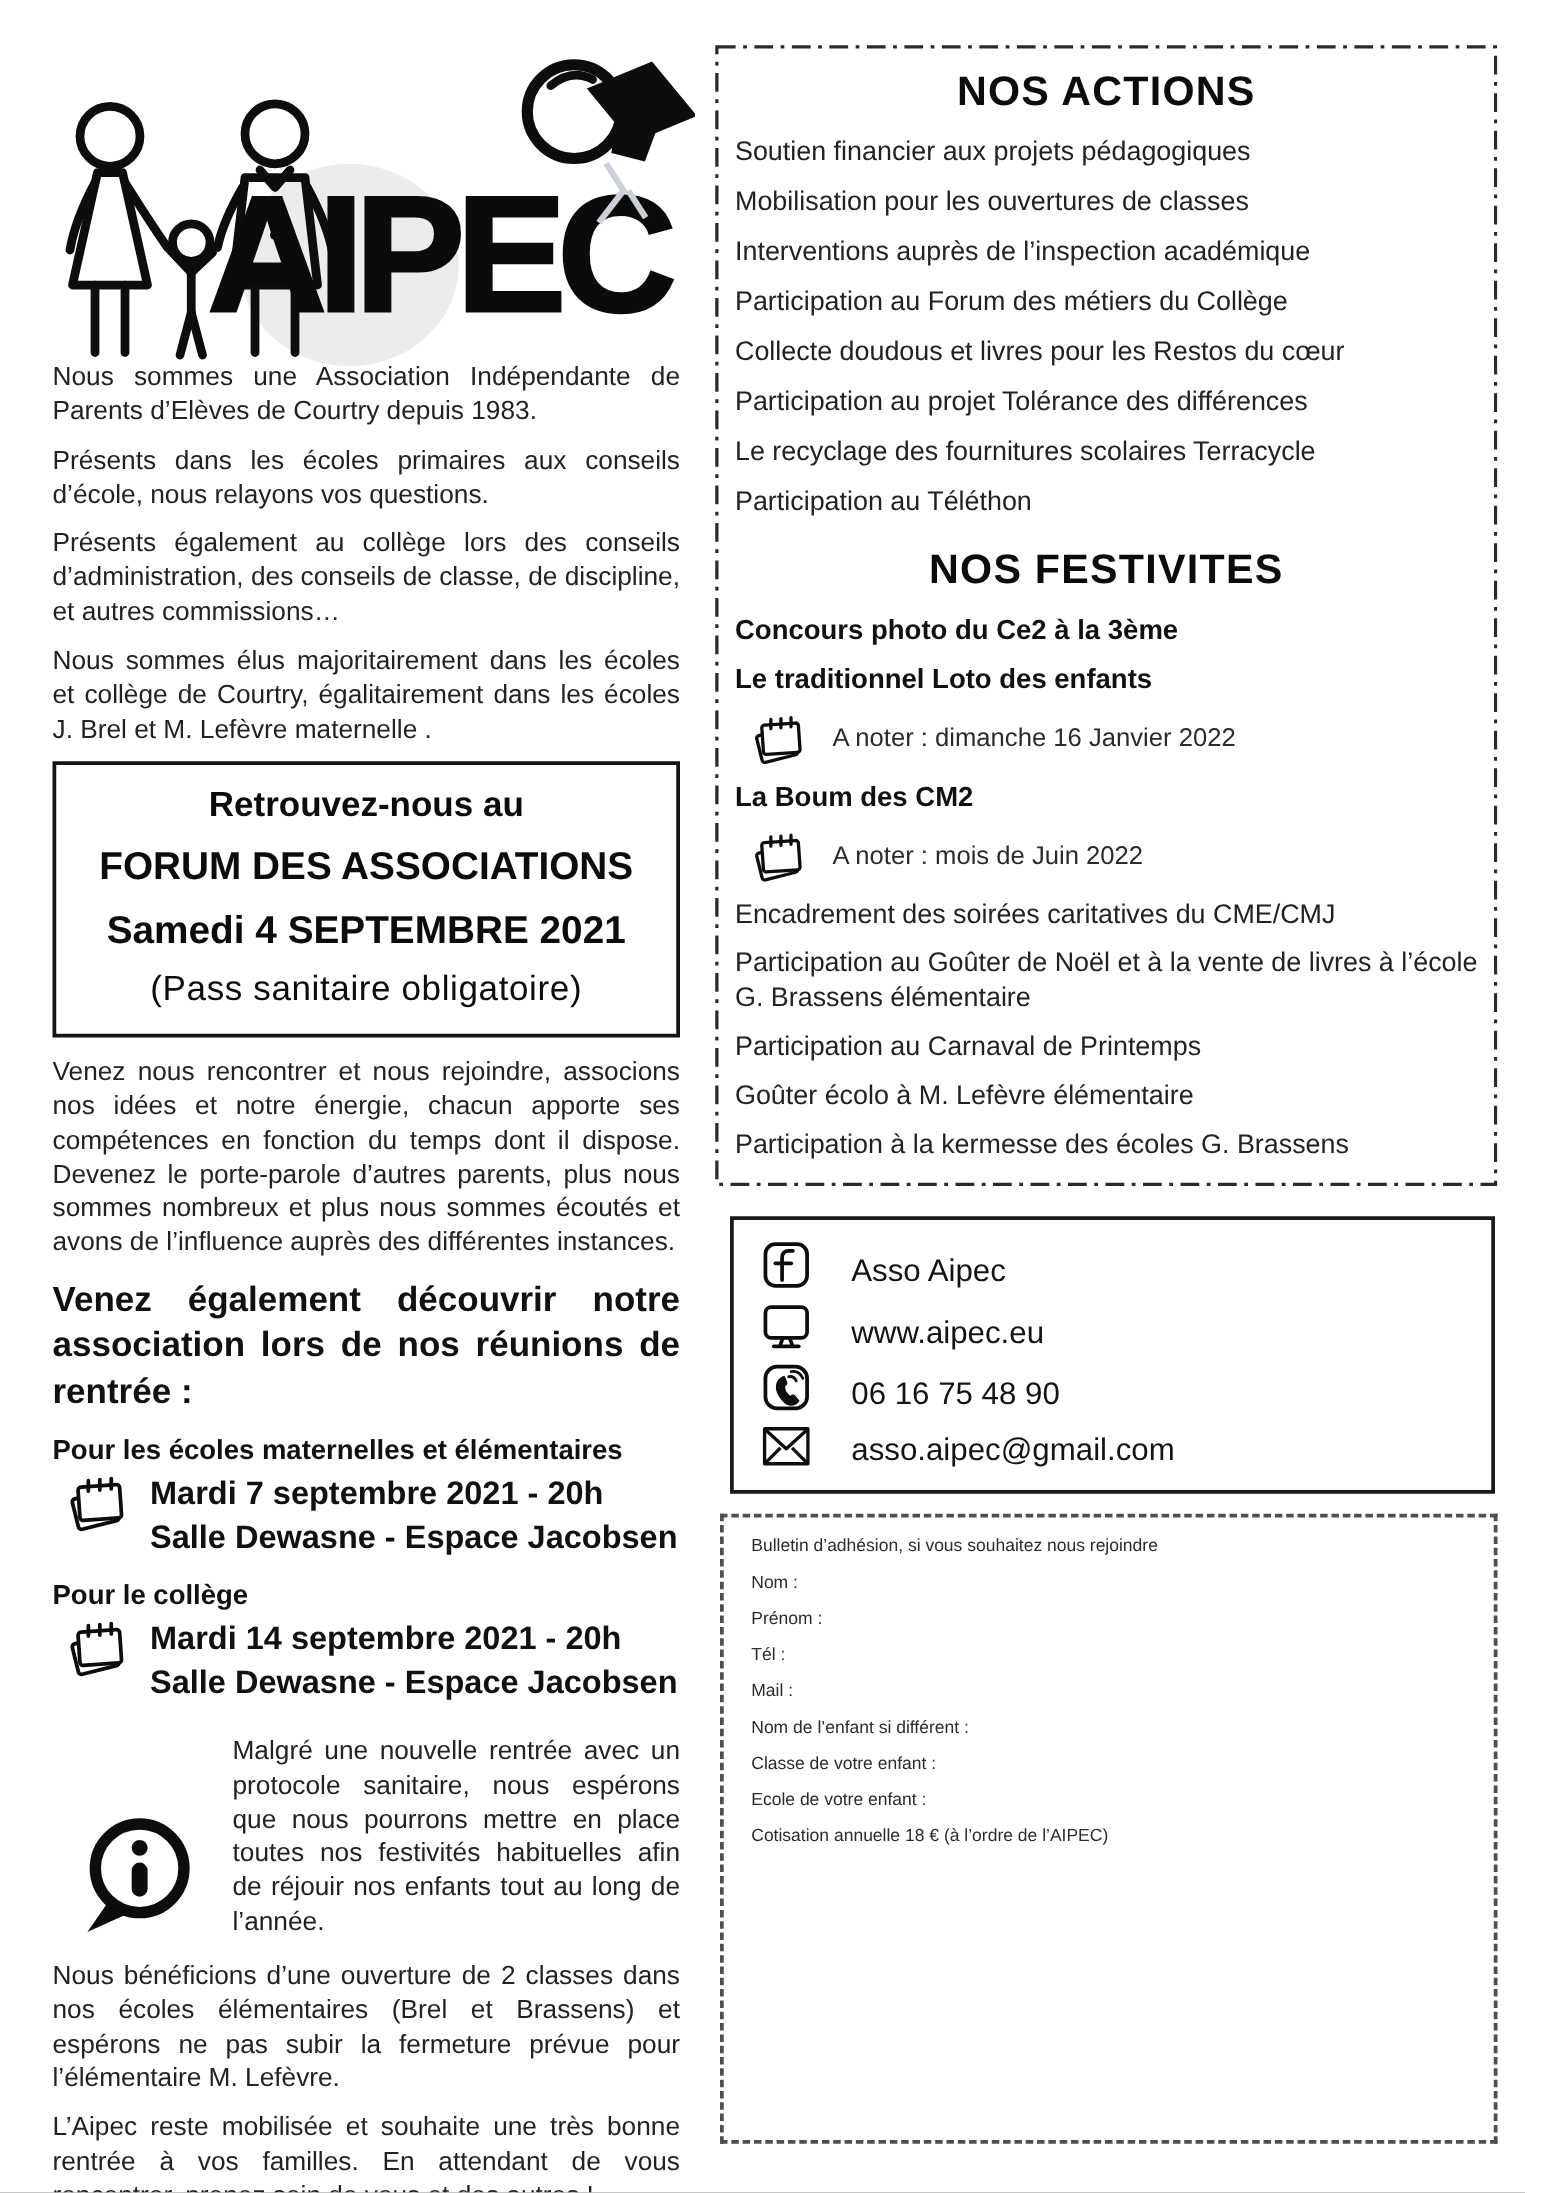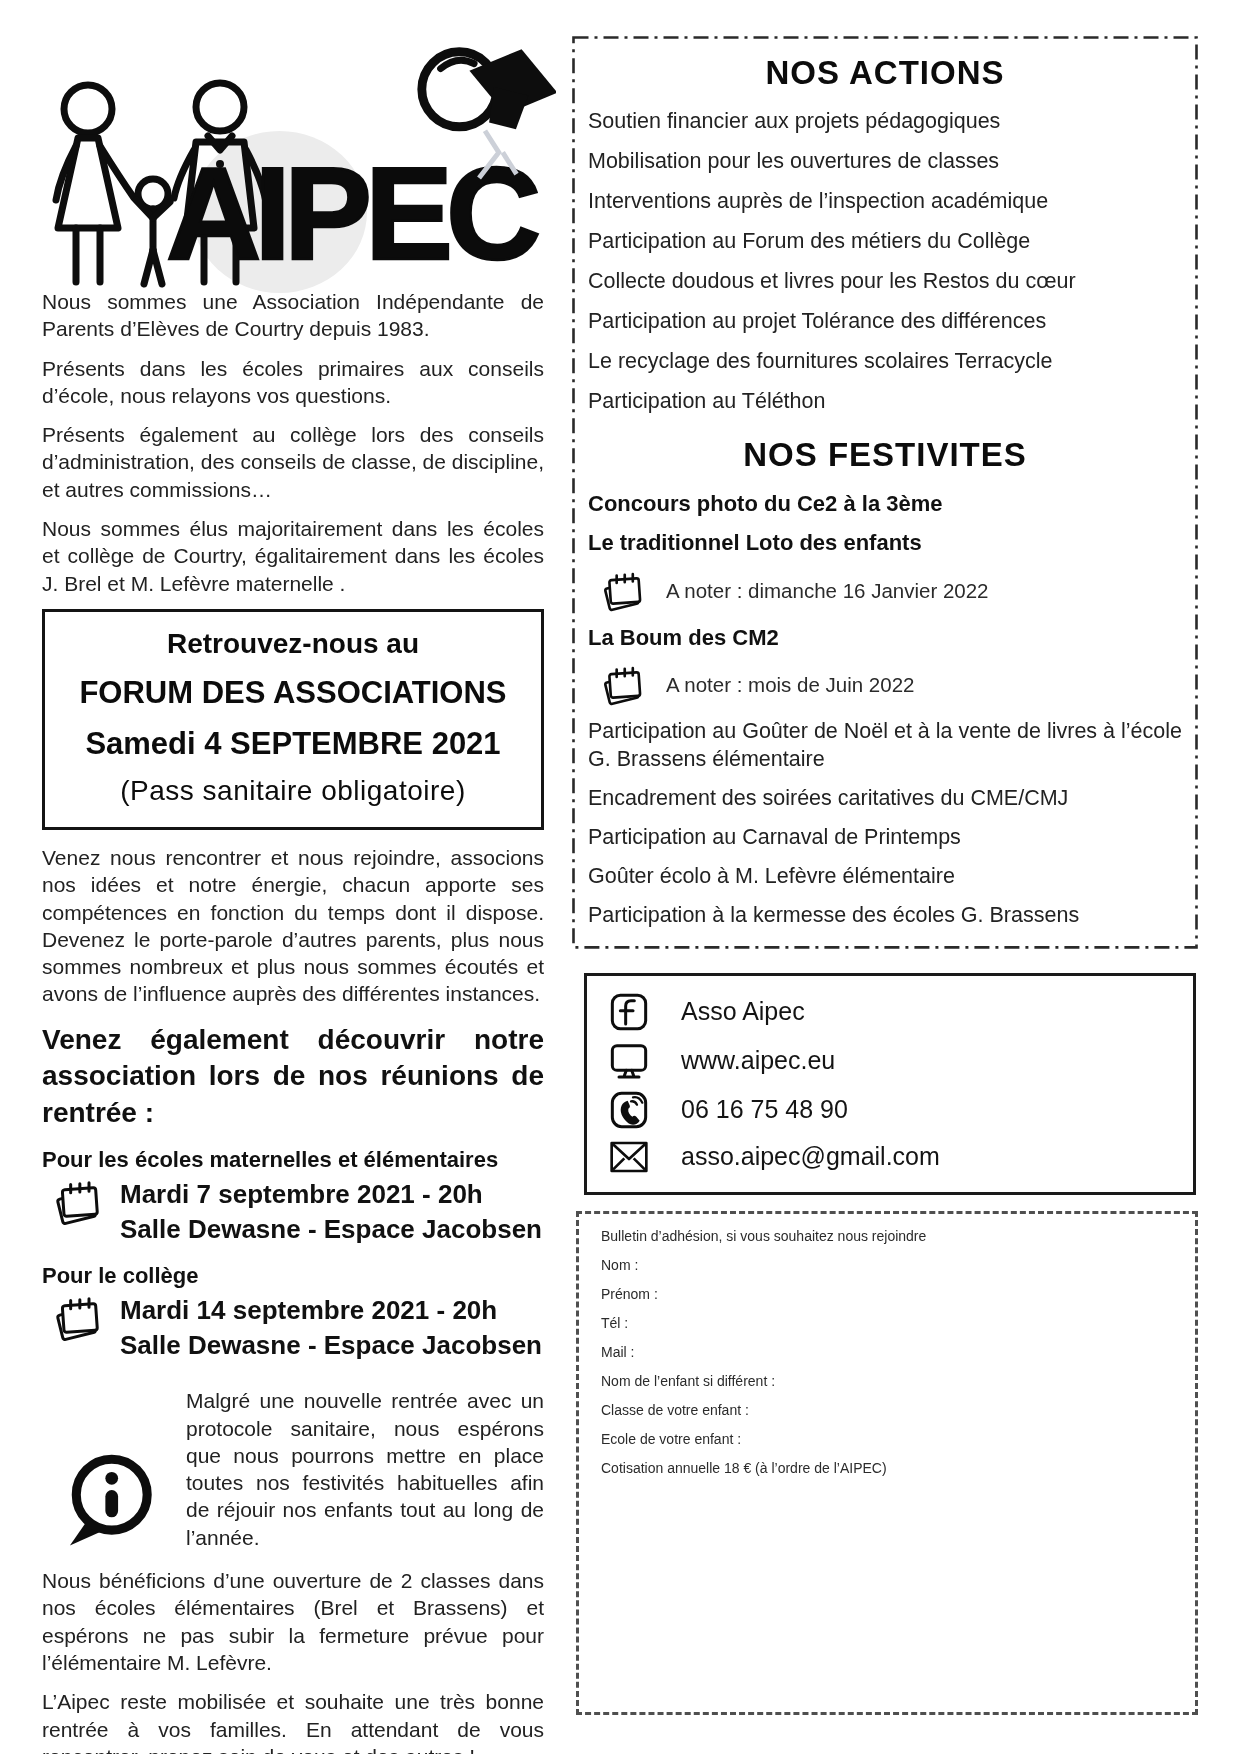--- a/index.html
+++ b/index.html
@@ -5,21 +5,21 @@
   html,body{margin:0;padding:0;background:#9a9a9a;}
   .page{position:relative;width:1240px;height:1754px;background:#ffffff;overflow:hidden;
         font-family:"Liberation Sans","DejaVu Sans",sans-serif;color:#1c1c1c;}
   .left-col{position:absolute;left:42px;top:36px;width:502px;}
   .right-col{position:absolute;left:572px;top:36px;width:626px;}
 
   
   .logo{position:relative;height:246px;margin-bottom:6px;}
   .logo-circle{position:absolute;left:150px;top:95px;width:175px;height:162px;border-radius:50%;background:#ececec;}
   .family-svg{position:absolute;left:-4px;top:40px;width:250px;height:220px;}
-  .brand{position:absolute;left:124px;top:112px;font-size:132px;font-weight:700;letter-spacing:-7px;
+  .brand{position:absolute;left:124px;top:102px;font-size:132px;font-weight:700;letter-spacing:-7px;
          line-height:1;color:#0b0b0b;-webkit-text-stroke:2.5px #0b0b0b;}
   .balloon-svg{position:absolute;right:-12px;top:-4px;width:148px;height:158px;}
 
   
   .para{font-size:21px;line-height:1.3;text-align:justify;margin:0 0 12px;color:#222;}
   .bold-intro{font-weight:700;font-size:28px;margin:14px 0 12px;color:#111;}
 
   .forum-box{border:3px solid #141414;text-align:center;padding:16px 12px 20px;margin:4px 0 14px;color:#0c0c0c;}
   .fb1{font-size:28px;font-weight:700;}
   .fb2{font-size:31px;font-weight:700;margin-top:15px;}
@@ -41,21 +41,21 @@
   .box-title{font-size:33px;font-weight:700;text-align:center;margin:0 0 16px;letter-spacing:1px;color:#0c0c0c;}
   .fest-title{margin-top:20px;}
   .action-item{font-size:21.5px;line-height:1.3;margin:0 0 12px;color:#222;}
   .fest-item{font-size:21.5px;line-height:1.3;margin:0 0 11px;color:#222;}
   .fest-item.b{font-weight:700;font-size:22px;color:#111;}
   .fest-note{display:flex;align-items:center;margin:0 0 11px 14px;}
   .fest-note .cal{width:44px;height:44px;margin-left:0;}
   .fest-note span{margin-left:20px;font-size:20.5px;color:#2b2b2b;}
 
   .contact-box{border:3px solid #1a1a1a;margin:24px 2px 0 12px;padding:16px 22px 8px;}
-  .contact-row{display:flex;align-items:center;margin-bottom:9px;}
+  .contact-row{display:flex;align-items:flex-end;margin-bottom:9px;}
   .contact-icon{width:40px;height:40px;flex:0 0 auto;}
   .contact-icon.env{height:36px;}
   .contact-label{margin-left:32px;font-size:25px;color:#141414;}
 
   .membership-box{border:3px dashed #4f4f4f;margin:16px 0 0 4px;padding:14px 22px;height:470px;}
   .mem-line{font-size:14px;margin:0 0 13px;color:#2b2b2b;}
   .mem-fee{margin-top:12px;}
 </style>
 </head>
 <body>
@@ -241,22 +241,22 @@
           </svg>
         <span>A noter : dimanche 16 Janvier 2022</span>
       </div>
       <p class="fest-item b">La Boum des CM2</p>
       <div class="fest-note">
         <svg class="cal">
             <use href="#sym-calendar" xlink:href="#sym-calendar"></use>
           </svg>
         <span>A noter : mois de Juin 2022</span>
       </div>
+      <p class="fest-item">Encadrement des soirées caritatives du CME/CMJ</p>
       <p class="fest-item">Participation au Goûter de Noël et à la vente de livres à l’école G. Brassens élémentaire</p>
-      <p class="fest-item">Encadrement des soirées caritatives du CME/CMJ</p>
       <p class="fest-item">Participation au Carnaval de Printemps</p>
       <p class="fest-item">Goûter écolo à M. Lefèvre élémentaire</p>
       <p class="fest-item">Participation à la kermesse des écoles G. Brassens</p>
     </div>
 
     <div class="contact-box">
       <div class="contact-row">
         <svg class="contact-icon">
             <use href="#sym-facebook" xlink:href="#sym-facebook"></use>
           </svg>

